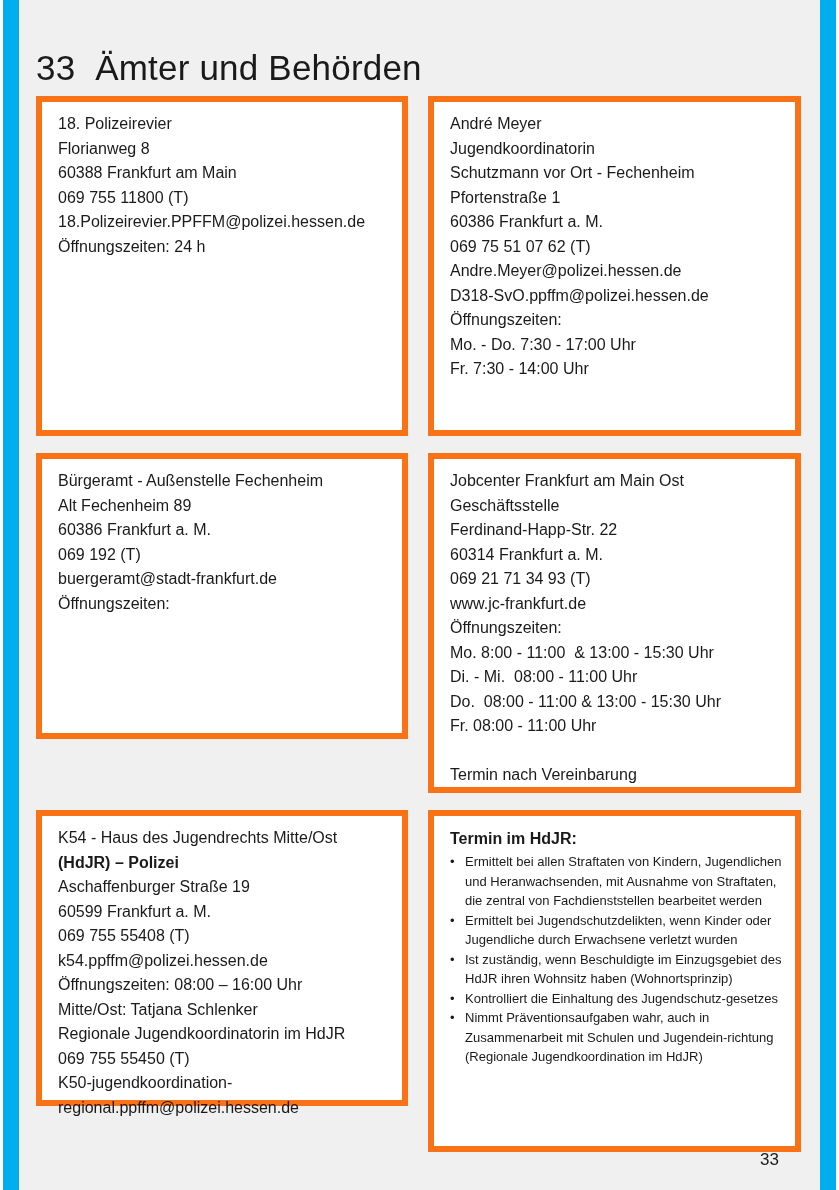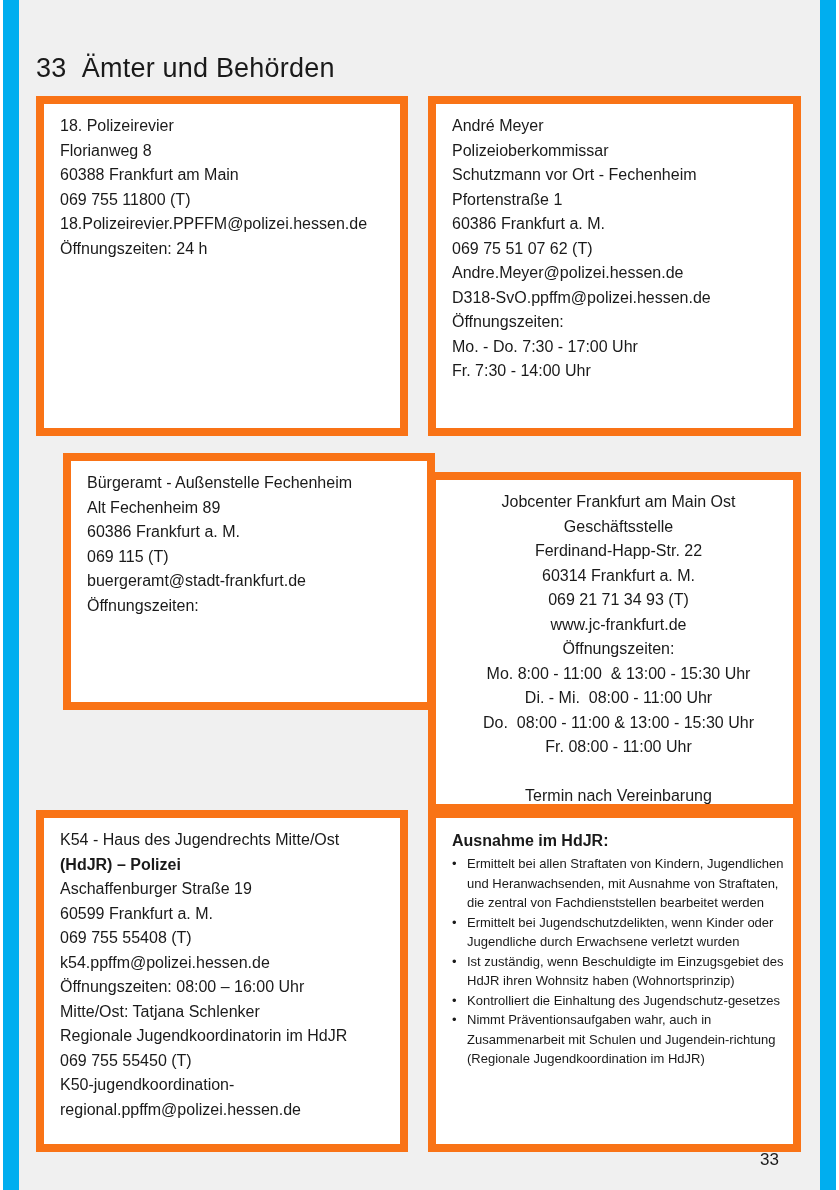--- a/index.html
+++ b/index.html
@@ -11,33 +11,33 @@
     position:relative;
     overflow:hidden;
   }
   .canvas{position:absolute;left:0;top:0;width:839px;height:1190px;}
   .gray-bg{position:absolute;left:3px;top:0;width:833px;height:1190px;background:#f0f0f0;}
   .accent-bar{position:absolute;top:0;bottom:0;width:16px;}
   .accent-bar.left{left:3px;}
   .accent-bar.right{right:3px;}
   .page-title{
     position:absolute;left:36px;top:52px;margin:0;
-    font-size:27px;font-weight:400;line-height:32px;
+    font-size:35px;font-weight:400;line-height:32px;
     white-space:pre;letter-spacing:0.2px;
   }
   .box{
-    position:absolute;background:#ffffff;border:8px solid #f97316;
+    position:absolute;background:#ffffff;border:6px solid #f97316;
     box-sizing:border-box;padding:10px 8px 0 16px;
     font-size:16px;line-height:24.5px;
   }
   .b0{left:36px;top:96px;width:372px;height:340px;}
   .b1{left:428px;top:96px;width:373px;height:340px;}
-  .b2{left:36px;top:453px;width:372px;height:257px;margin-left:27px;}
-  .b3{left:428px;top:472px;width:373px;height:340px;text-align:center;}
-  .b4{left:36px;top:810px;width:372px;height:342px;}
+  .b2{left:36px;top:453px;width:372px;height:286px;}
+  .b3{left:428px;top:453px;width:373px;height:340px;}
+  .b4{left:36px;top:810px;width:372px;height:296px;}
   .b5{left:428px;top:810px;width:373px;height:342px;padding-top:12px;}
   .line{white-space:pre-wrap;min-height:24.5px;}
   .line.bold{font-weight:bold;}
   .box-title{font-weight:bold;font-size:16px;line-height:21px;margin-bottom:3px;}
   .bullet{display:flex;font-size:13px;line-height:19.5px;}
   .bullet .dot{width:9px;flex:0 0 9px;margin-right:6px;}
   .bullet .btext{flex:1;}
   .page-number{
     position:absolute;left:760px;top:1150px;width:44px;
     text-align:left;font-size:17px;
@@ -57,37 +57,37 @@
       <div class="line">18. Polizeirevier</div>
       <div class="line">Florianweg 8</div>
       <div class="line">60388 Frankfurt am Main</div>
       <div class="line">069 755 11800 (T)</div>
       <div class="line">18.Polizeirevier.PPFFM@polizei.hessen.de</div>
       <div class="line">Öffnungszeiten: 24 h</div>
     </section>
 
   <section class="box b1">
       <div class="line">André Meyer</div>
-      <div class="line">Polizeioberkommissar</div>
+      <div class="line">Jugendkoordinatorin</div>
       <div class="line">Schutzmann vor Ort - Fechenheim</div>
       <div class="line">Pfortenstraße 1</div>
       <div class="line">60386 Frankfurt a. M.</div>
       <div class="line">069 75 51 07 62 (T)</div>
       <div class="line">Andre.Meyer@polizei.hessen.de</div>
       <div class="line">D318-SvO.ppffm@polizei.hessen.de</div>
       <div class="line">Öffnungszeiten:</div>
       <div class="line">Mo. - Do. 7:30 - 17:00 Uhr</div>
       <div class="line">Fr. 7:30 - 14:00 Uhr</div>
     </section>
 
   <section class="box b2">
       <div class="line">Bürgeramt - Außenstelle Fechenheim</div>
       <div class="line">Alt Fechenheim 89</div>
       <div class="line">60386 Frankfurt a. M.</div>
-      <div class="line">069 115 (T)</div>
+      <div class="line">069 192 (T)</div>
       <div class="line">buergeramt@stadt-frankfurt.de</div>
       <div class="line">Öffnungszeiten:</div>
     </section>
 
   <section class="box b3">
       <div class="line">Jobcenter Frankfurt am Main Ost</div>
       <div class="line">Geschäftsstelle</div>
       <div class="line">Ferdinand-Happ-Str. 22</div>
       <div class="line">60314 Frankfurt a. M.</div>
       <div class="line">069 21 71 34 93 (T)</div>
@@ -110,21 +110,21 @@
       <div class="line">k54.ppffm@polizei.hessen.de</div>
       <div class="line">Öffnungszeiten: 08:00 – 16:00 Uhr</div>
       <div class="line">Mitte/Ost: Tatjana Schlenker</div>
       <div class="line">Regionale Jugendkoordinatorin im HdJR</div>
       <div class="line">069 755 55450 (T)</div>
       <div class="line">K50-jugendkoordination-</div>
       <div class="line">regional.ppffm@polizei.hessen.de</div>
     </section>
 
   <section class="box b5">
-    <div class="box-title">Ausnahme im HdJR:</div>
+    <div class="box-title">Termin im HdJR:</div>
     <div class="bullet-list">
         <div class="bullet">
           <span class="dot">•</span>
           <span class="btext">Ermittelt bei allen Straftaten von Kindern, Jugendlichen und Heranwachsenden, mit Ausnahme von Straftaten, die zentral von Fachdienststellen bearbeitet werden</span>
         </div>
         <div class="bullet">
           <span class="dot">•</span>
           <span class="btext">Ermittelt bei Jugendschutzdelikten, wenn Kinder oder Jugendliche durch Erwachsene verletzt wurden</span>
         </div>
         <div class="bullet">

